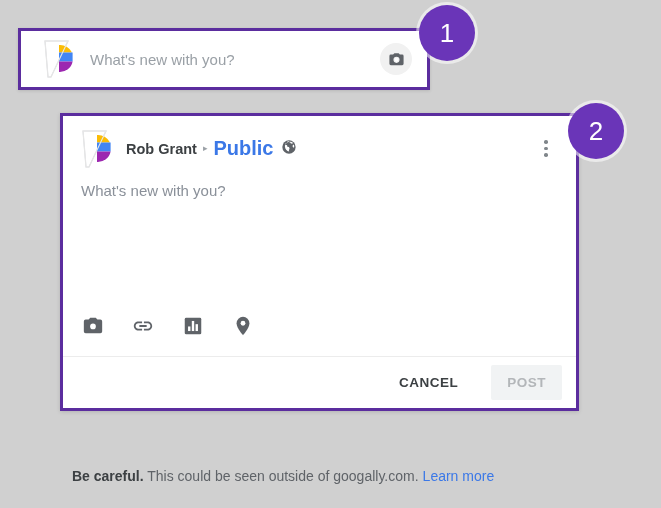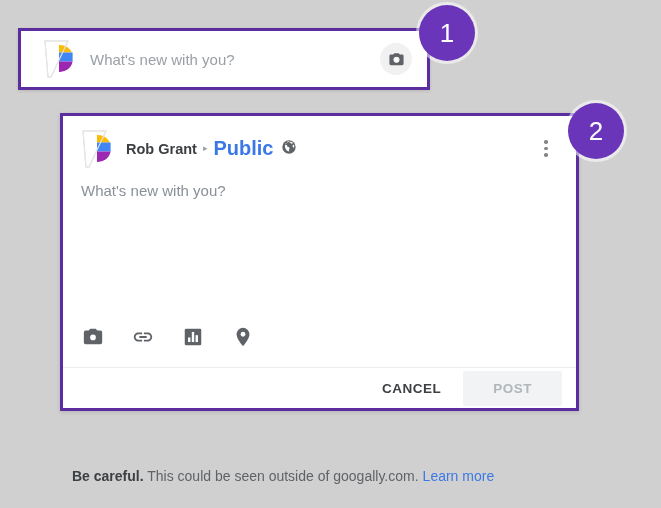--- a/index.html
+++ b/index.html
@@ -173,26 +173,26 @@
   .attach-row .attach-btn {
     width: 24px;
     height: 24px;
     display: flex;
     align-items: center;
     justify-content: center;
   }
 
   .action-bar {
     border-top: 1px solid #ececec;
-    height: 41px;
+    height: 52px;
     display: flex;
     align-items: center;
     justify-content: flex-end;
     padding-right: 14px;
-    gap: 6px;
+    gap: 17px;
     box-sizing: border-box;
   }
   .text-btn {
     background: transparent;
     border: none;
     font-family: inherit;
     font-size: 13.5px;
     font-weight: bold;
     letter-spacing: 0.5px;
     color: #3c4043;
@@ -200,21 +200,21 @@
     cursor: pointer;
   }
   .flat-btn-disabled {
     background: #f1f3f4;
     border: none;
     font-family: inherit;
     font-size: 13.5px;
     font-weight: bold;
     letter-spacing: 0.5px;
     color: #b3b6b9;
-    padding: 10px 30px;
+    padding: 10px 16px;
     border-radius: 2px;
     cursor: default;
   }
 
   
   #footer-notice {
     position: absolute;
     left: 60px;
     top: 429px;
     width: 519px;

